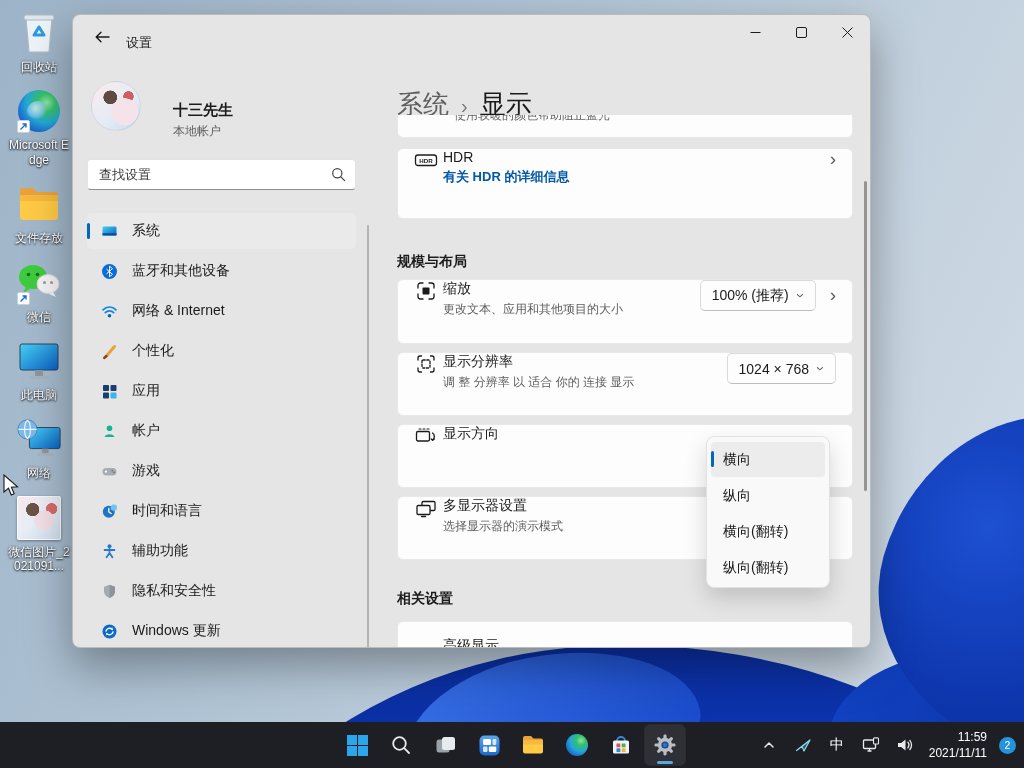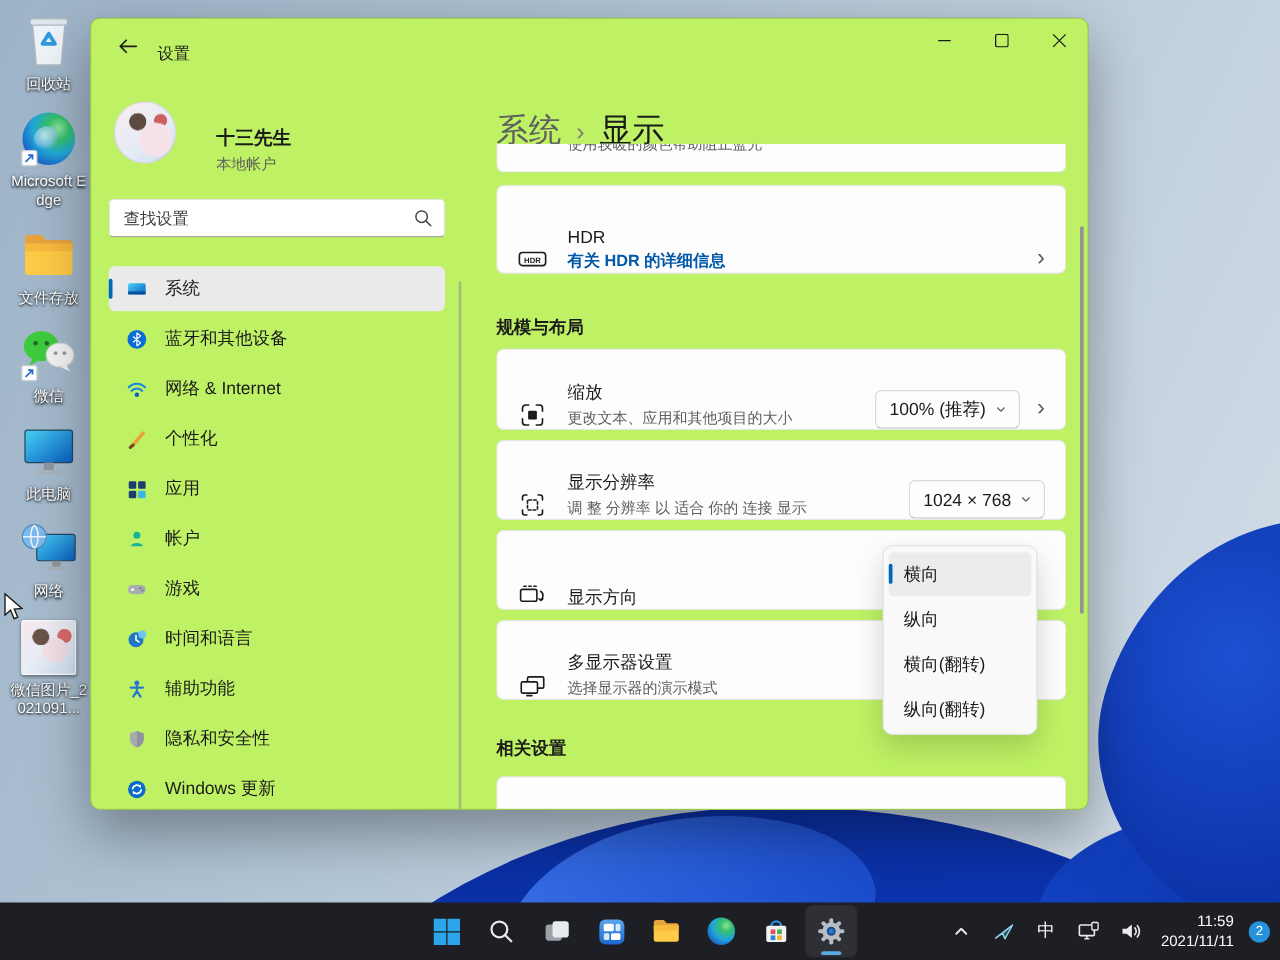--- a/index.html
+++ b/index.html
@@ -30,21 +30,21 @@
   .thumb-img { width:44px; height:44px; border-radius:2px; border:1px solid rgba(255,255,255,.8); box-shadow:0 1px 3px rgba(0,0,0,.4);
     background:radial-gradient(circle at 35% 30%, #6b5346 0%, #6b5346 16%, transparent 17%),
                radial-gradient(circle at 62% 55%, #f3dfe6 0%, #f3dfe6 28%, transparent 29%),
                radial-gradient(circle at 80% 28%, #d96a6a 0%, #d96a6a 12%, transparent 13%),
                linear-gradient(140deg,#f7e9ee 0%,#e9eef6 50%,#cfdff0 100%); }
 
   
   .cursor { position:absolute; left:3px; top:474px; z-index:60; }
 
   
-  .window { position:absolute; left:72px; top:14px; width:799px; height:634px; background:#bef264;
+  .window { position:absolute; left:72px; top:14px; width:799px; height:634px; background:#e5e5e5;
     border-radius:8px; border:1px solid rgba(0,0,0,.18); box-shadow:0 18px 45px rgba(0,0,0,.35); overflow:hidden; z-index:5; }
 
   .titlebar { position:absolute; left:0; top:0; right:0; height:48px; }
   .back-btn { position:absolute; left:12px; top:7px; width:34px; height:30px; border-radius:5px; display:flex; align-items:center; justify-content:center; cursor:pointer; }
   .win-title { position:absolute; left:53px; top:19px; font-size:13px; color:#1b1b1b; }
   .win-controls { position:absolute; right:0; top:0; display:flex; }
   .wc-btn { width:46px; height:34px; display:flex; align-items:center; justify-content:center; cursor:pointer; }
 
   
   .avatar { position:absolute; left:18px; top:66px; width:50px; height:50px; border-radius:50%;
@@ -75,21 +75,21 @@
   .breadcrumb { position:absolute; left:324px; top:72px; font-size:26px; display:flex; align-items:center; gap:12px; }
   .breadcrumb .parent { color:#5f5f5f; cursor:pointer; }
   .breadcrumb .sep { color:#7a7a7a; font-size:20px; padding-top:3px; }
   .breadcrumb .current { color:#1a1a1a; }
 
   .content { position:absolute; left:324px; top:100px; width:456px; height:534px; overflow:hidden; }
   .card { background:#fdfdfd; border:1px solid #e8e8e8; border-radius:6px; }
   .card-clipped-top { height:23px; border-top:0; border-radius:0 0 6px 6px; overflow:hidden; }
   .card-clipped-top .frag { display:block; margin-top:-9px; padding-left:56px; font-size:12px; line-height:18px; color:#5e5e5e; }
 
-  .row { display:flex; align-items:flex-end; padding:0 16px; gap:16px; }
+  .row { display:flex; align-items:flex-start; padding:0 16px; gap:5px; }
   .row .ricon { width:24px; flex:0 0 24px; display:flex; align-items:center; justify-content:center; }
   .row .rtext { display:flex; flex-direction:column; gap:3px; }
   .row .rtitle { font-size:14px; color:#1b1b1b; }
   .row .rsub { font-size:12px; color:#5e5e5e; }
   .row .rlink { font-size:13px; font-weight:700; color:#0059a8; cursor:pointer; }
   .row .spacer { margin-left:auto; display:flex; align-items:center; gap:14px; }
   .chev-right { font-size:19px; color:#5d5d5d; line-height:1; padding-bottom:2px; }
   .dropdown { height:31px; background:#fdfdfd; border:1px solid #d9d9d9; border-bottom-color:#bdbdbd; border-radius:5px;
     display:flex; align-items:center; gap:10px; padding:0 11px; font-size:14px; cursor:pointer; }
   .dd-chev { display:inline-block; transform:rotate(90deg); font-size:15px; color:#5d5d5d; line-height:1; }

